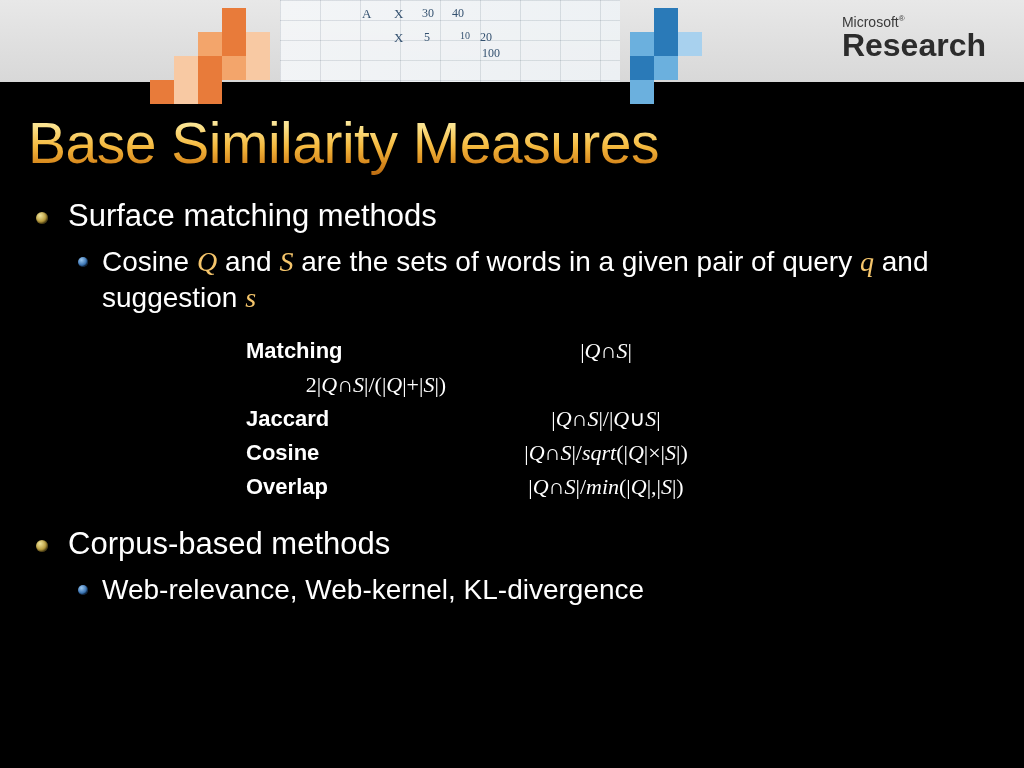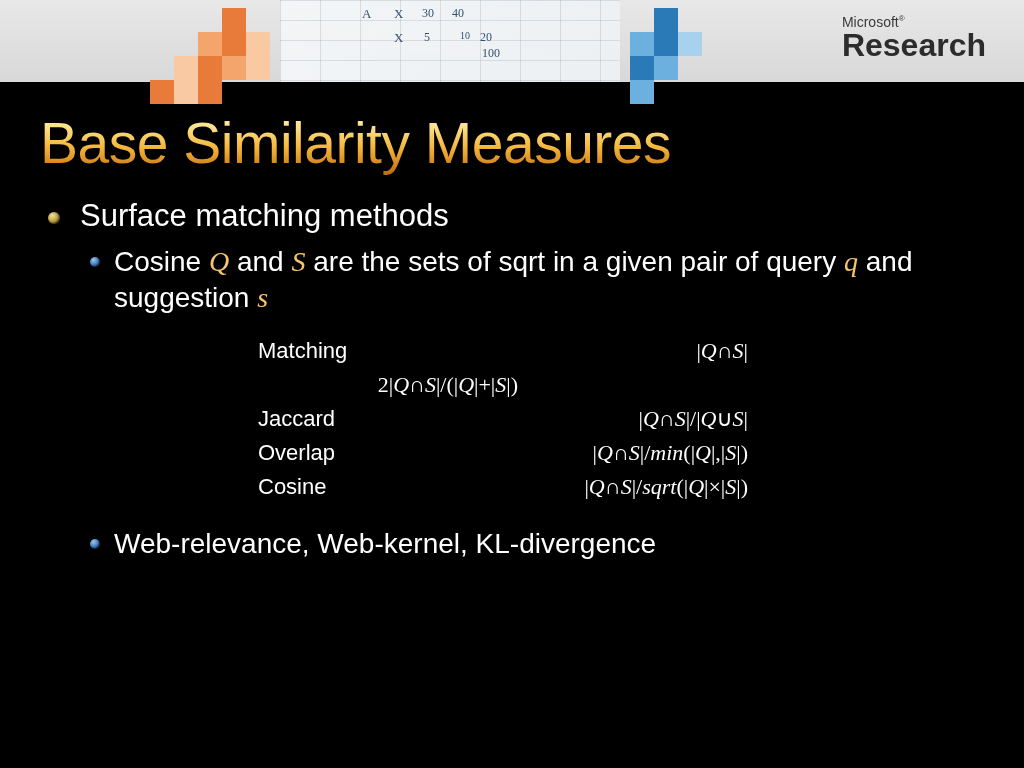--- a/index.html
+++ b/index.html
@@ -61,21 +61,21 @@
     text-align: left;
     color: #3a3a3a;
   }
   .logo-top { font-size: 14px; font-weight: 400; letter-spacing: 0; }
   .logo-top sup { font-size: 8px; }
   .logo-bottom { font-size: 32px; font-weight: 700; line-height: 0.95; color:#2c2c2c; }
   .content {
     position: absolute;
     left: 0; top: 110px;
     width: 100%;
-    padding: 0 40px;
+    padding: 0 28px;
   }
   .slide-title {
     font-size: 57px;
     font-weight: 400;
     font-family: "Segoe UI Light", "Segoe UI", sans-serif;
     background: linear-gradient(to bottom, #fdf0c0 0%, #fbe28c 25%, #f5b93e 55%, #d88a1e 80%, #b86810 100%);
     -webkit-background-clip: text;
     background-clip: text;
     color: transparent;
     margin-bottom: 22px;
@@ -104,22 +104,22 @@
     margin-top: 13px; flex-shrink: 0;
     box-shadow: inset -1px -1px 1px rgba(0,0,0,.6);
   }
   .mathvar { font-style: italic; color: #f5c56b; font-family: Georgia, "Times New Roman", serif; }
   .formula-table {
     margin: 18px 0 22px 210px;
     font-family: Georgia, "Times New Roman", serif;
     font-size: 22px;
   }
   .formula-table .row { display: flex; line-height: 1.55; }
-  .formula-table .name { width: 230px; font-family: "Segoe UI", sans-serif; }
-  .formula-table .formula { width: 260px; text-align: right; }
+  .formula-table .name { width: 230px; font-family: "Segoe UI", sans-serif; font-weight: bold; }
+  .formula-table .formula { width: 260px; text-align: center; }
   .it { font-style: italic; }
 </style>
 </head>
 <body>
 
 <div class="header-strip">
   <div class="whiteboard">
     <div class="wb-grid"></div>
     <span class="wb-text" style="left:82px;top:6px;font-size:13px;">A</span>
     <span class="wb-text" style="left:114px;top:6px;font-size:13px;">X</span>
@@ -166,50 +166,54 @@
     <li>
       <div class="bullet-row">
         <span class="dot-gold"></span>
         <span>Surface matching methods</span>
       </div>
       <ul class="level2">
         <li>
           <div class="bullet-row">
             <span class="dot-blue"></span>
             <span>
-              <span>Cosine </span><span class="mathvar">Q</span><span> and </span><span class="mathvar">S</span><span> are the sets of sqrt in a given pair of query </span><span class="mathvar">q</span><span> and suggestion </span><span class="mathvar">s</span>
+              <span>Cosine </span><span class="mathvar">Q</span><span> and </span><span class="mathvar">S</span><span> are the sets of words in a given pair of query </span><span class="mathvar">q</span><span> and suggestion </span><span class="mathvar">s</span>
             </span>
           </div>
         </li>
       </ul>
 
       <div class="formula-table">
         <div class="row">
           <div class="name">Matching</div>
           <div class="formula">|<span class="it">Q</span>∩<span class="it">S</span>|</div>
         </div>
         <div class="row">
           <div class="formula">2|<span class="it">Q</span>∩<span class="it">S</span>|/(|<span class="it">Q</span>|+|<span class="it">S</span>|)</div>
         </div>
         <div class="row">
           <div class="name">Jaccard</div>
           <div class="formula">|<span class="it">Q</span>∩<span class="it">S</span>|/|<span class="it">Q</span>∪<span class="it">S</span>|</div>
         </div>
         <div class="row">
+          <div class="name">Cosine</div>
+          <div class="formula">|<span class="it">Q</span>∩<span class="it">S</span>|/<span class="it">sqrt</span>(|<span class="it">Q</span>|×|<span class="it">S</span>|)</div>
+        </div>
+        <div class="row">
           <div class="name">Overlap</div>
           <div class="formula">|<span class="it">Q</span>∩<span class="it">S</span>|/<span class="it">min</span>(|<span class="it">Q</span>|,|<span class="it">S</span>|)</div>
         </div>
-        <div class="row">
-          <div class="name">Cosine</div>
-          <div class="formula">|<span class="it">Q</span>∩<span class="it">S</span>|/<span class="it">sqrt</span>(|<span class="it">Q</span>|×|<span class="it">S</span>|)</div>
-        </div>
       </div>
     </li>
 
     <li>
+      <div class="bullet-row">
+        <span class="dot-gold"></span>
+        <span>Corpus-based methods</span>
+      </div>
       <ul class="level2">
         <li>
           <div class="bullet-row">
             <span class="dot-blue"></span>
             <span>Web-relevance, Web-kernel, KL-divergence</span>
           </div>
         </li>
       </ul>
     </li>
   </ul>

